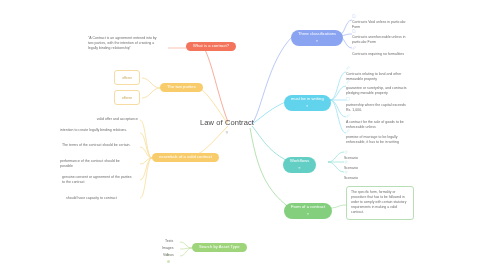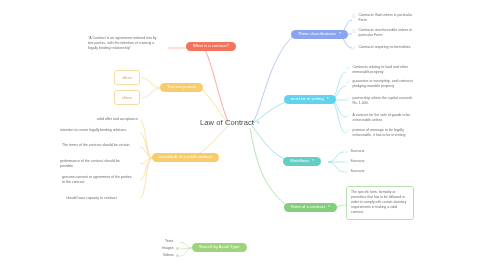--- a/index.html
+++ b/index.html
@@ -25,20 +25,21 @@
     position: absolute;
     left: 0; top: 0;
     width: 486px;
     height: 270px;
     pointer-events: none;
   }
   .node {
     position: absolute;
     box-sizing: border-box;
     white-space: nowrap;
+    flex-direction: column;
   }
 
   
   .root {
     font-size: 7.5px;
     color: #4a4a4a;
     letter-spacing: .1px;
     display: flex;
     align-items: center;
     gap: 3px;

